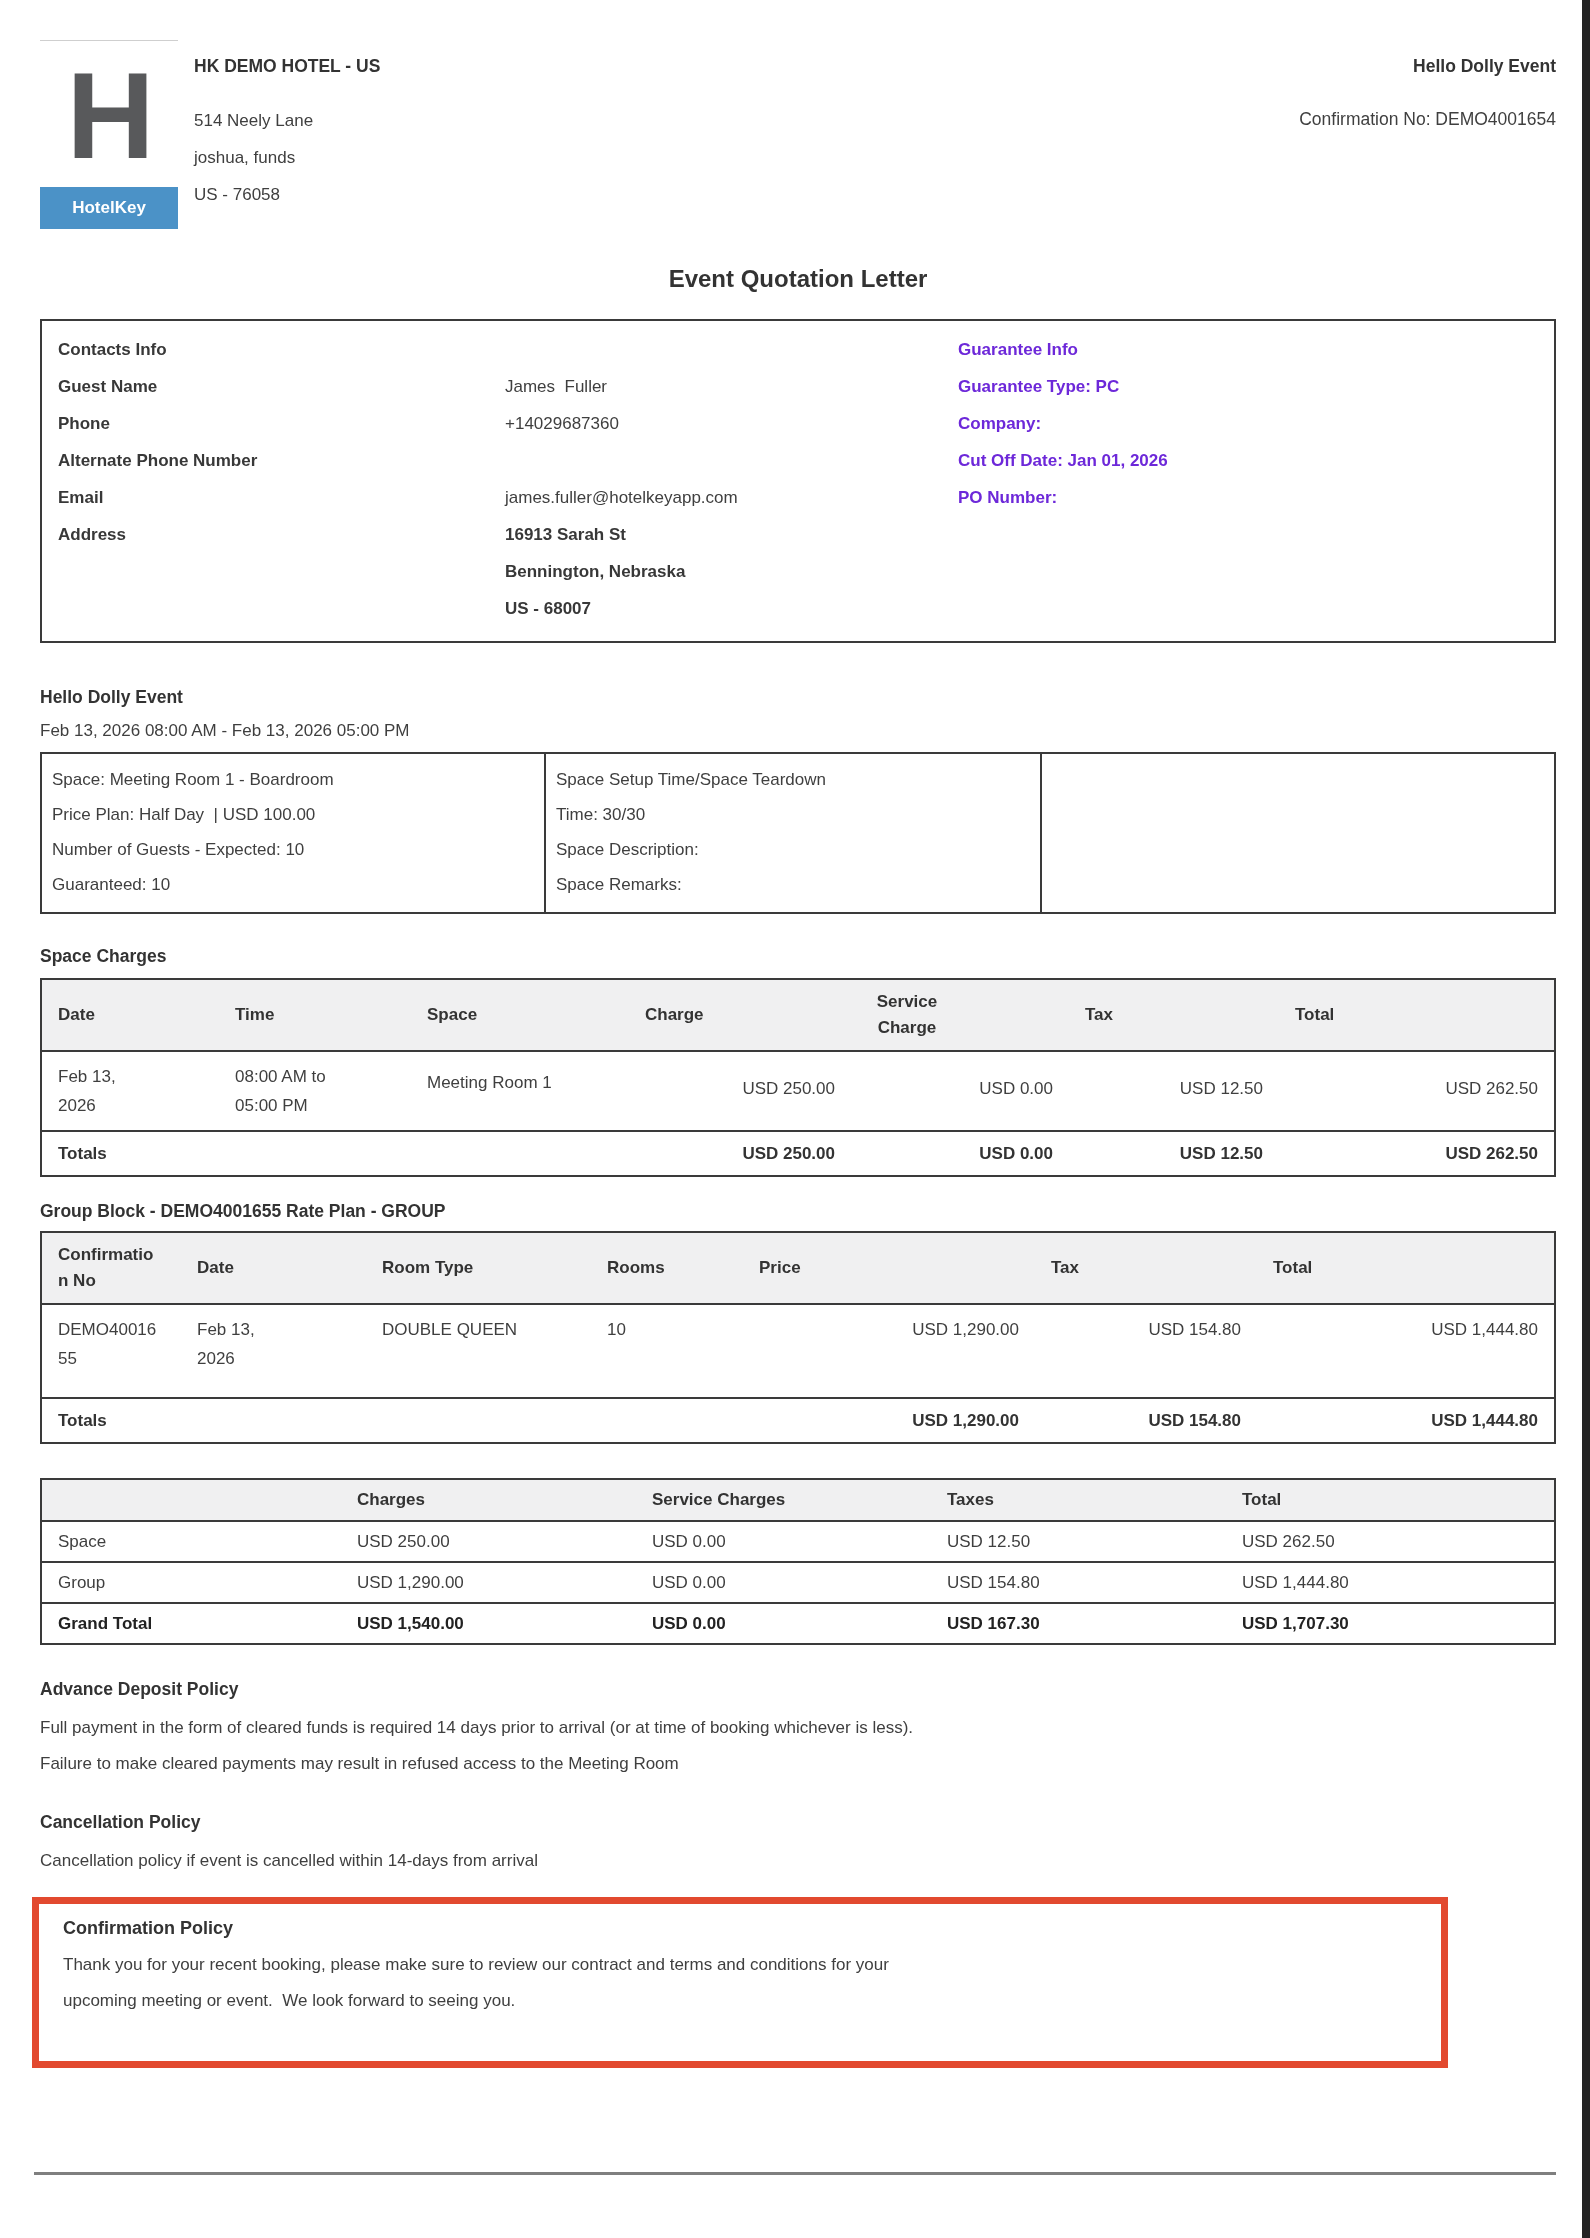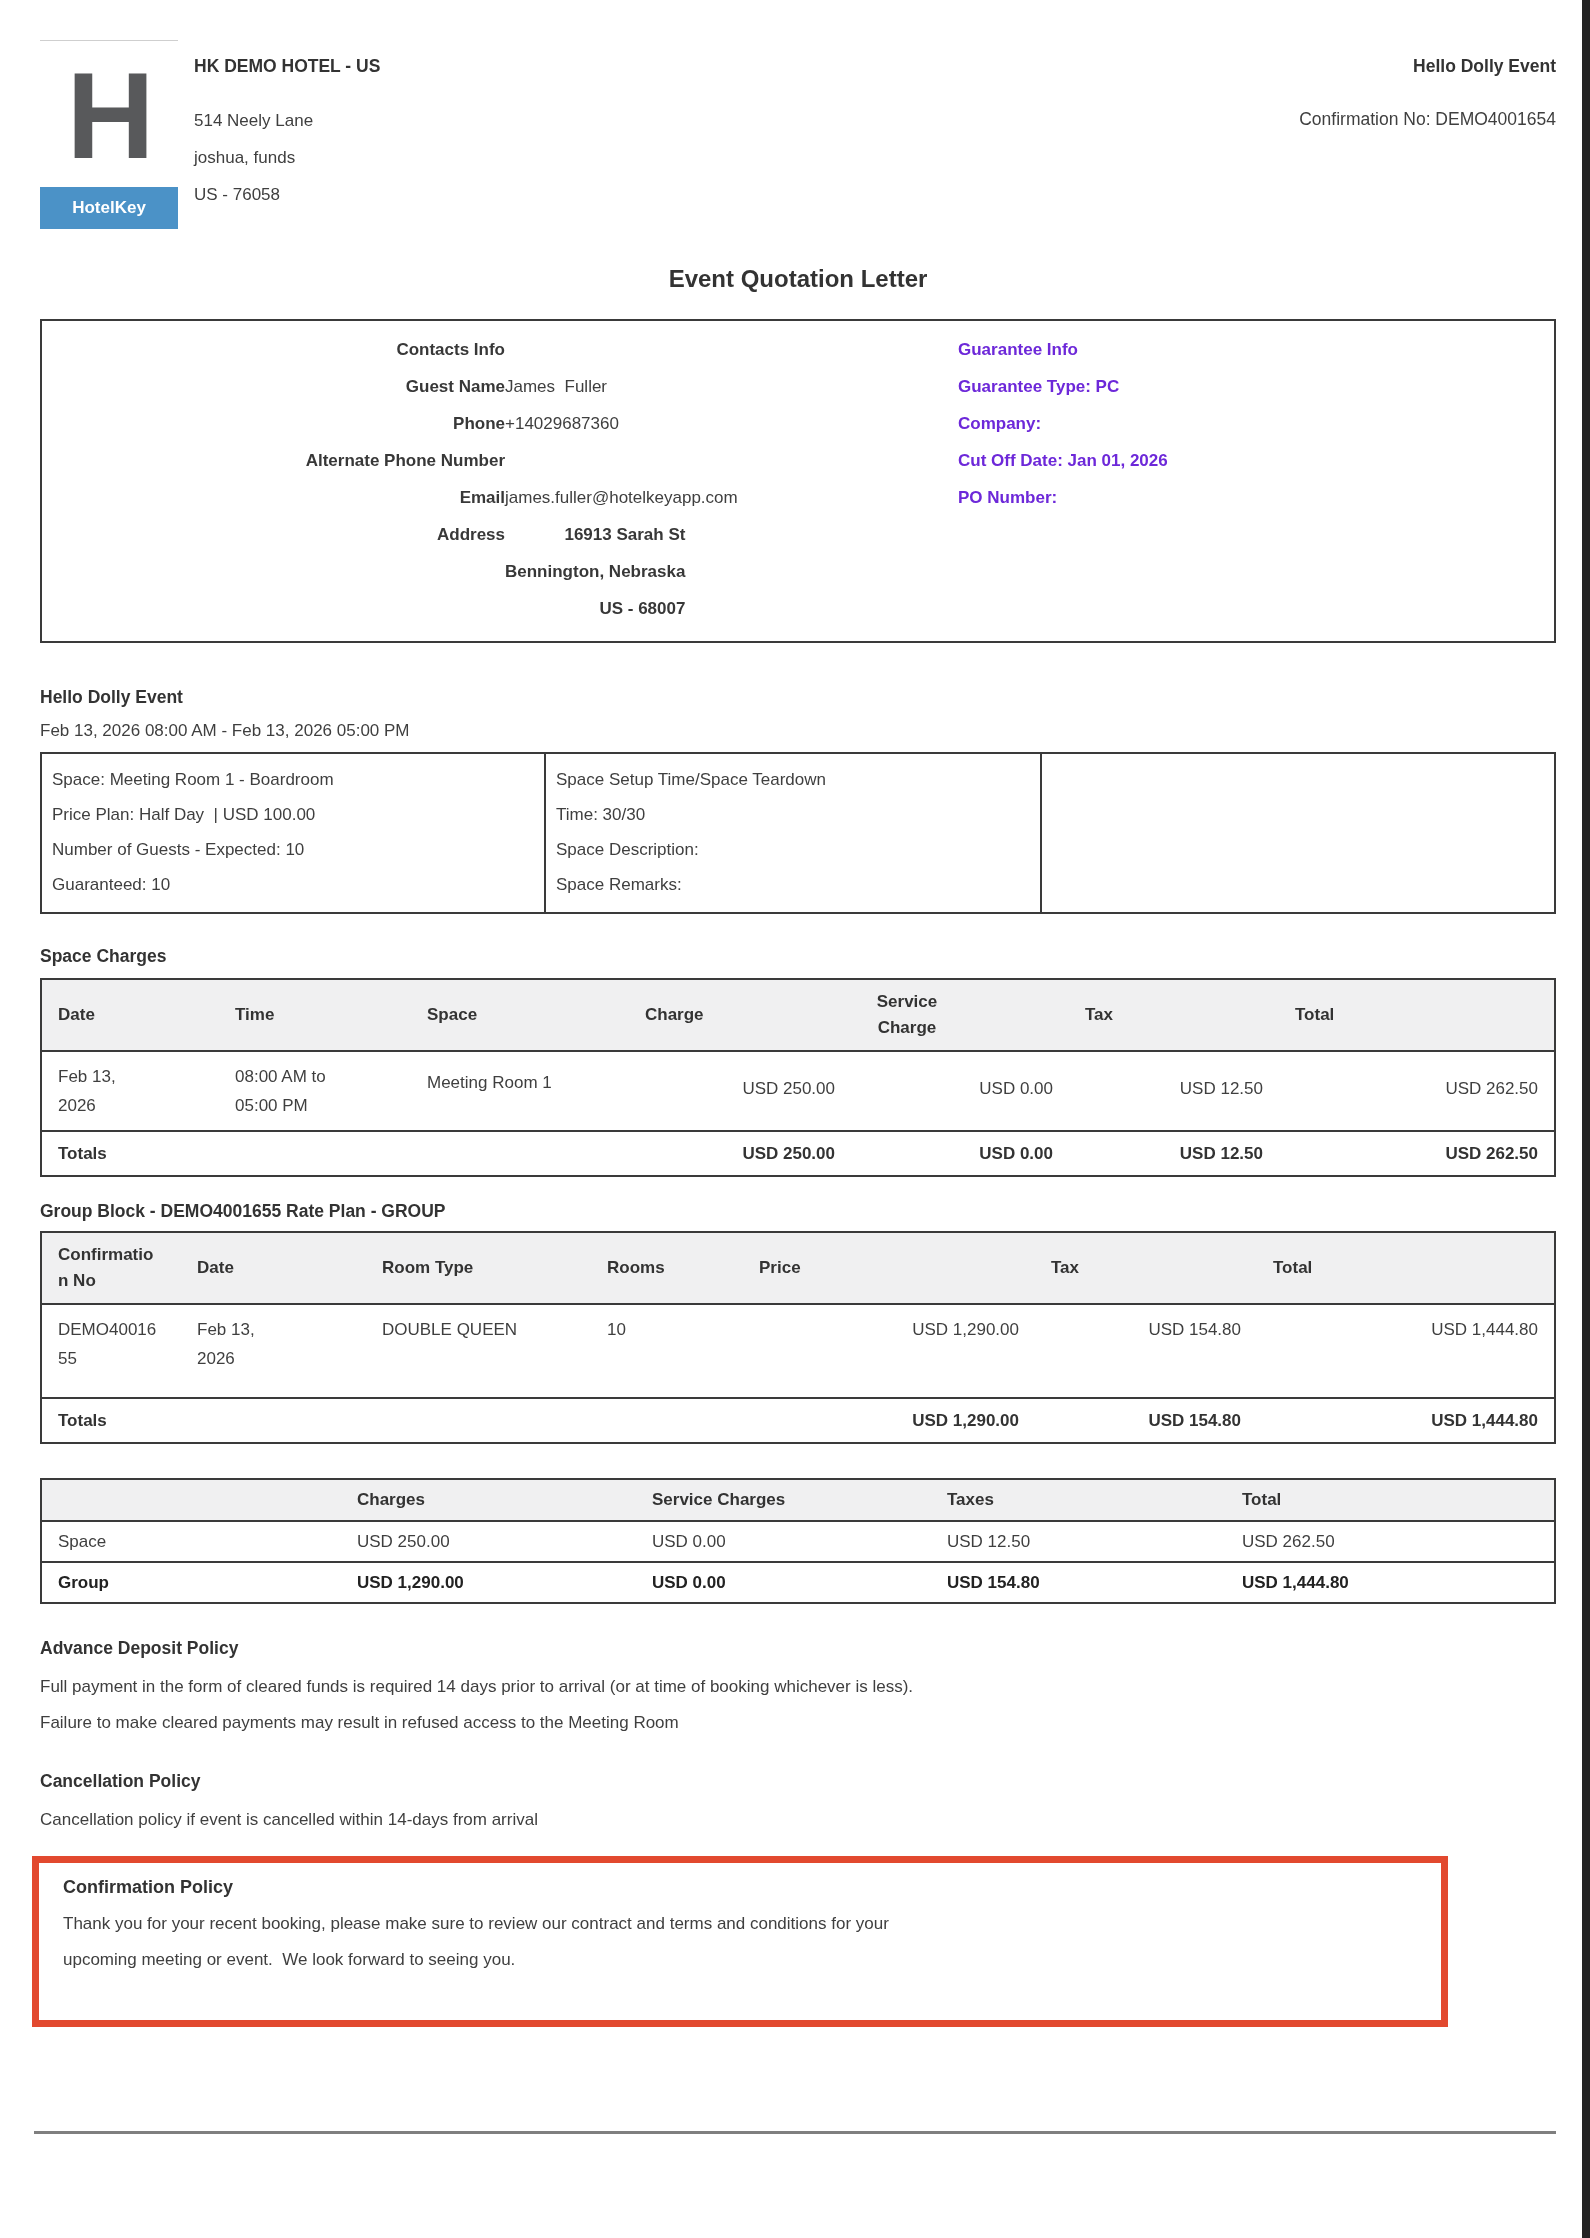--- a/index.html
+++ b/index.html
@@ -26,21 +26,21 @@
   .header-right{margin-left:auto;text-align:right;padding-top:16px;}
   .event-name-hdr{font-weight:bold;font-size:17.5px;color:#333;margin-bottom:32px;}
   .conf-no{font-size:17.5px;color:#3f3f3f;}
 
   .doc-title{text-align:center;font-size:24px;font-weight:bold;color:#333;margin:36px 0 26px 0;}
 
   
   .contacts-box{border:2px solid #3a3a3a;display:flex;padding:10px 0 14px 16px;margin-top:10px;}
   .contacts-col{width:900px;flex:0 0 900px;}
   .guarantee-col{flex:1;}
-  .info-row{display:flex;align-items:flex-start;text-align:right;}
+  .info-row{display:flex;align-items:flex-start;}
   .info-label{width:447px;flex:0 0 447px;font-weight:bold;color:#383838;line-height:37px;}
   .info-value{line-height:37px;color:#3f3f3f;}
   .bold-val{font-weight:bold;color:#383838;}
   .g-line{font-weight:bold;color:#6d28d9;line-height:37px;}
   .pre{white-space:pre-wrap;}
 
   
   .event-heading{font-weight:bold;font-size:17.5px;color:#333;margin-top:44px;}
   .event-dates{margin-top:13px;color:#3f3f3f;}
   .event-box{border:2px solid #3a3a3a;display:flex;margin-top:11px;}
@@ -285,20 +285,27 @@
           <td>USD 12.50</td>
           <td>USD 262.50</td>
         </tr>
         <tr>
           <td>Group</td>
           <td>USD 1,290.00</td>
           <td>USD 0.00</td>
           <td>USD 154.80</td>
           <td>USD 1,444.80</td>
         </tr>
+        <tr>
+          <td>Grand Total</td>
+          <td>USD 1,540.00</td>
+          <td>USD 0.00</td>
+          <td>USD 167.30</td>
+          <td>USD 1,707.30</td>
+        </tr>
       </tbody>
     </table>
 
     <div class="policy-heading">Advance Deposit Policy</div>
     <div class="policy-text">
       <div>Full payment in the form of cleared funds is required 14 days prior to arrival (or at time of booking whichever is less).</div>
       <div>Failure to make cleared payments may result in refused access to the Meeting Room</div>
     </div>
 
     <div class="policy-heading" style="margin-top:30px">Cancellation Policy</div>

